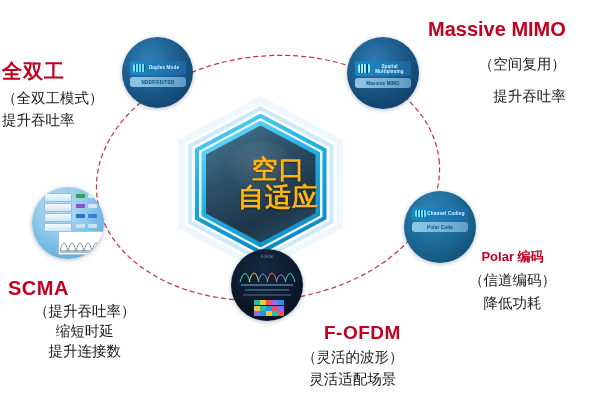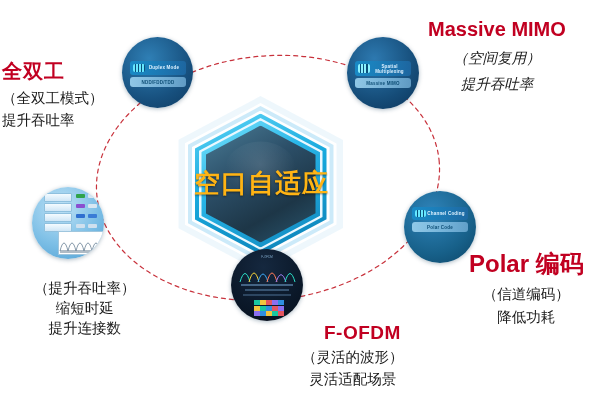--- a/index.html
+++ b/index.html
@@ -19,22 +19,22 @@
   .hx-o2{width:146px;height:156px;background:rgba(120,200,240,.38);}
   .hx-o1{width:138px;height:147px;background:#ffffff;}
   .hx-g2{width:132px;height:141px;background:linear-gradient(160deg,#5fd6f8,#17a9dd 45%,#0d7fb5);}
   .hx-g1{width:124px;height:132px;background:#eaf8ff;}
   .hx-edge{width:119px;height:127px;
            background:linear-gradient(150deg,#7ee6ff 0%,#29b6e8 40%,#0e86bd 100%);}
   .hx-core{width:110px;height:117px;
            background:linear-gradient(150deg,#4a7c96 0%,#2c4f68 38%,#1d3647 70%,#2a5770 100%);}
   .hx-core:after{content:"";position:absolute;left:18%;top:14%;width:64%;height:48%;
            border-radius:50%;background:radial-gradient(ellipse at 50% 40%,rgba(255,255,255,.14),rgba(255,255,255,0) 70%);}
-  .hex-label{position:absolute;left:1px;top:0;width:165px;height:176px;
-             display:flex;flex-direction:row;align-items:center;justify-content:center;
+  .hex-label{position:absolute;left:18px;top:0;width:165px;height:176px;
+             display:flex;flex-direction:column;align-items:center;justify-content:center;
              z-index:6;}
   .hex-label span{color:#ffb414;font-weight:bold;font-size:26px;line-height:1.06;
                   letter-spacing:1px;
                   text-shadow:0 1px 2px rgba(0,0,0,.45);}
 
   
   .node{position:absolute;border-radius:50%;overflow:hidden;
         box-shadow:0 1px 4px rgba(20,60,90,.35);}
   .node .chip{position:absolute;border-radius:3px;}
   .chip-a{background:linear-gradient(90deg,rgba(24,140,200,.95),rgba(30,105,165,.85));}
@@ -76,24 +76,24 @@
   .hd{font-weight:bold;white-space:nowrap;}
   .hd-red{color:#c10021;}
   .sub{color:#1a1a1a;font-size:14.5px;line-height:1.25;white-space:nowrap;}
 
   #t-duplex{left:2px;top:58px;}
   #t-duplex .hd{font-size:20px;letter-spacing:1px;}
   #t-duplex .sub{text-align:left;margin-top:4px;}
 
   #t-mimo{left:428px;top:18px;text-align:right;}
   #t-mimo .hd{font-size:20px;}
-  #t-mimo .sub{text-align:center;margin-top:8px;font-style:italic;}
+  #t-mimo .sub{text-align:right;margin-top:14px;}
 
   #t-polar{left:469px;top:248px;text-align:center;}
-  #t-polar .hd{font-size:24px;}
+  #t-polar .hd{font-size:13px;}
   #t-polar .sub{text-align:center;margin-top:5px;}
 
   #t-scma{left:8px;top:277px;}
   #t-scma .hd{font-size:20px;letter-spacing:.5px;}
   #t-scma .sub{text-align:center;margin-top:2px;margin-left:26px;}
 
   #t-fofdm{left:302px;top:322px;}
   #t-fofdm .hd{font-size:19px;letter-spacing:.5px;margin-left:22px;}
   #t-fofdm .sub{text-align:center;margin-top:4px;}
 </style>
@@ -217,20 +217,21 @@
     <div class="sub">提升吞吐率</div>
   </div>
 
   <div class="txt" id="t-polar">
     <div class="hd hd-red">Polar 编码</div>
     <div class="sub">（信道编码）</div>
     <div class="sub">降低功耗</div>
   </div>
 
   <div class="txt" id="t-scma">
+    <div class="hd hd-red">SCMA</div>
     <div class="sub">（提升吞吐率）</div>
     <div class="sub">缩短时延</div>
     <div class="sub">提升连接数</div>
   </div>
 
   <div class="txt" id="t-fofdm">
     <div class="hd hd-red">F-OFDM</div>
     <div class="sub">（灵活的波形）</div>
     <div class="sub">灵活适配场景</div>
   </div>

